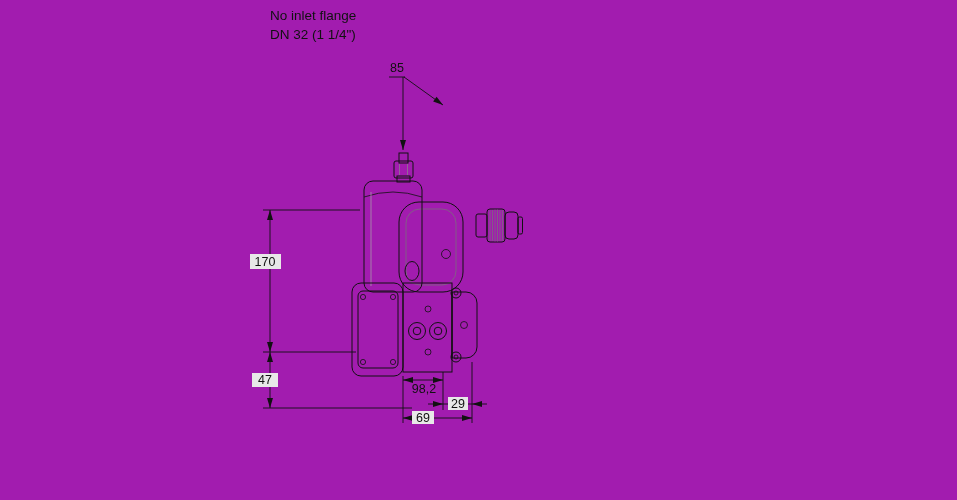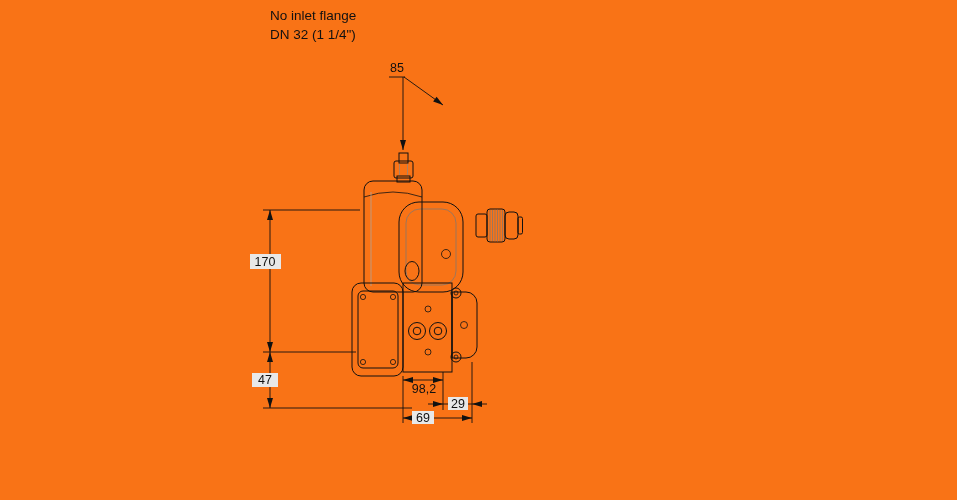--- a/index.html
+++ b/index.html
@@ -1,17 +1,17 @@
 <!DOCTYPE html>
 <html><head>
 <meta charset="utf-8">
 <style>
   html,body{margin:0;padding:0;}
   body{background:#e8e8e8;font-family:"Liberation Sans",sans-serif;}
-  .canvas{position:relative;width:957px;height:500px;background:#f97316;overflow:hidden;}
+  .canvas{position:relative;width:957px;height:500px;background:#a21caf;overflow:hidden;}
   svg{display:block;}
   text{fill:#111;font-family:"Liberation Sans",sans-serif;}
   .note-text{font-size:13.5px;}
   .dim-text{font-size:12.5px;}
   .ln{stroke:#111;stroke-width:1;fill:none;}
   .thin{stroke:#111;stroke-width:0.8;fill:none;}
   .dimln{stroke:#111;stroke-width:0.9;fill:none;}
   .bg{fill:#e8e8e8;stroke:none;}
 </style>
 </head>

